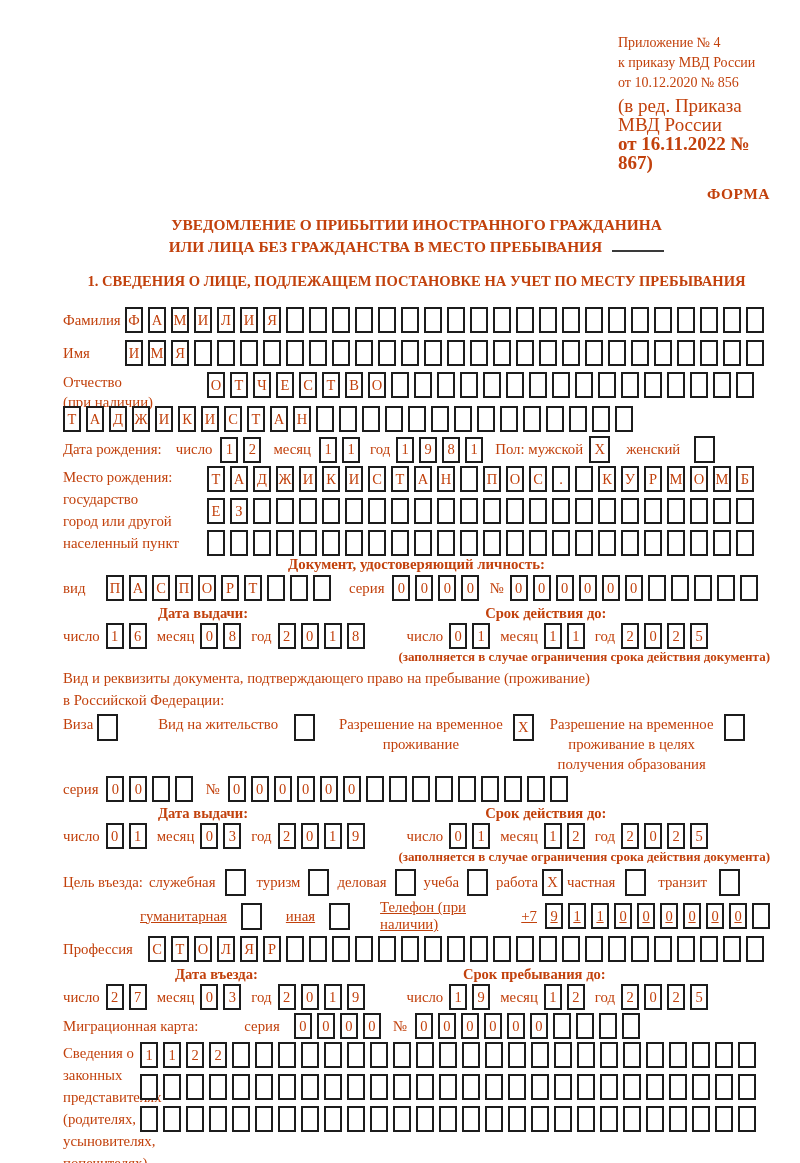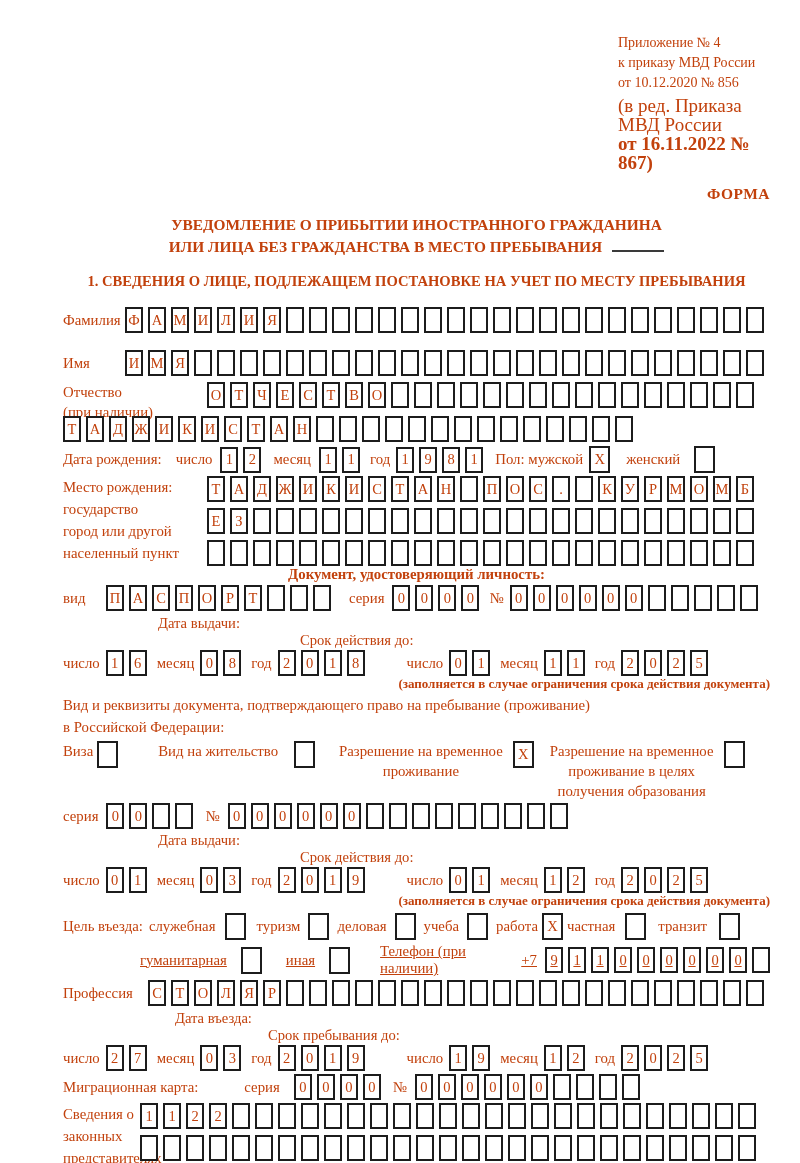--- a/index.html
+++ b/index.html
@@ -25,21 +25,21 @@
   
   .boxes{display:inline-flex;gap:5px;flex:none;}
   .cell{
     width:18px;height:26px;border:2px solid #1c1c1c;background:#fff;box-sizing:border-box;
     display:inline-flex;align-items:center;justify-content:center;
     font-size:14.5px;flex:none;
   }
   .cb .cell{width:21px;height:27px;}
   .boxcol{display:flex;flex-direction:column;gap:6px;}
   
-  .dl{display:flex;font-weight:normal;font-size:14.6px;flex-direction:column;}
+  .dl{display:flex;font-weight:bold;font-size:14.6px;}
   .dl1{margin-left:95px;} .dl2{margin-left:237px;}
   .dl1b{margin-left:112px;} .dl2b{margin-left:205px;}
   .num{display:flex;align-items:center;margin-top:1px;}
   .grp{display:flex;align-items:center;gap:6px;}
   .gl{margin-left:4px;}
   .grp2{margin-left:42px;}
   .note{font-weight:bold;font-size:13px;text-align:right;margin-top:0;line-height:16px;}
   .intro{line-height:22px;margin-top:2px;}
   .optrow{margin-top:3px;}
   .opt{display:flex;align-items:flex-start;}
@@ -101,21 +101,21 @@
         <span class="cell"></span>
         <span class="cell"></span>
         <span class="cell"></span>
         <span class="cell"></span>
         <span class="cell"></span>
         <span class="cell"></span>
         <span class="cell"></span>
       </span>
   </div>
 
-  <div class="r" style="margin-top:17px;">
+  <div class="r" style="margin-top:7px;">
     <span class="w62">Имя</span>
     <span class="boxes">
         <span class="cell">И</span>
         <span class="cell">М</span>
         <span class="cell">Я</span>
         <span class="cell"></span>
         <span class="cell"></span>
         <span class="cell"></span>
         <span class="cell"></span>
         <span class="cell"></span>

